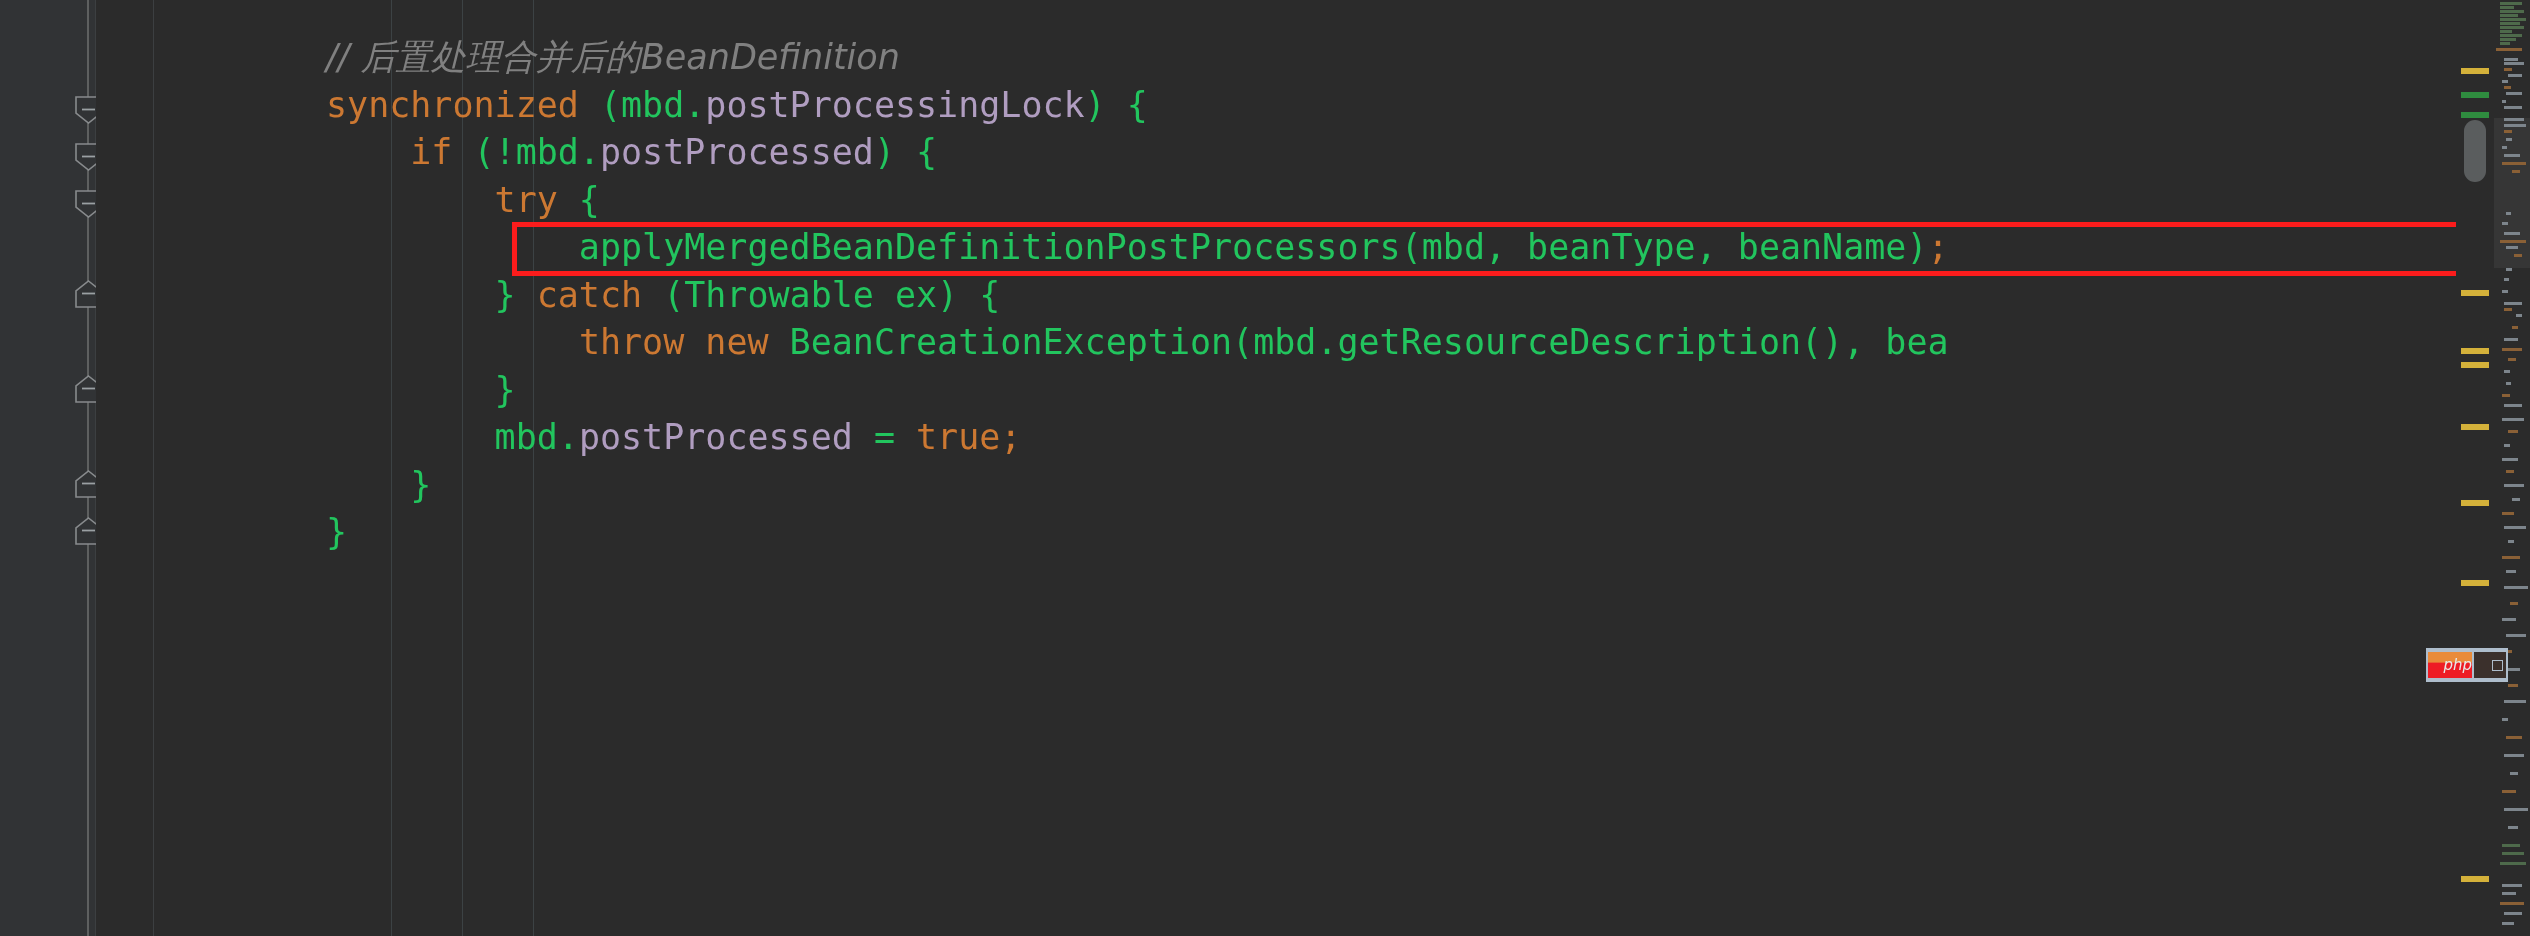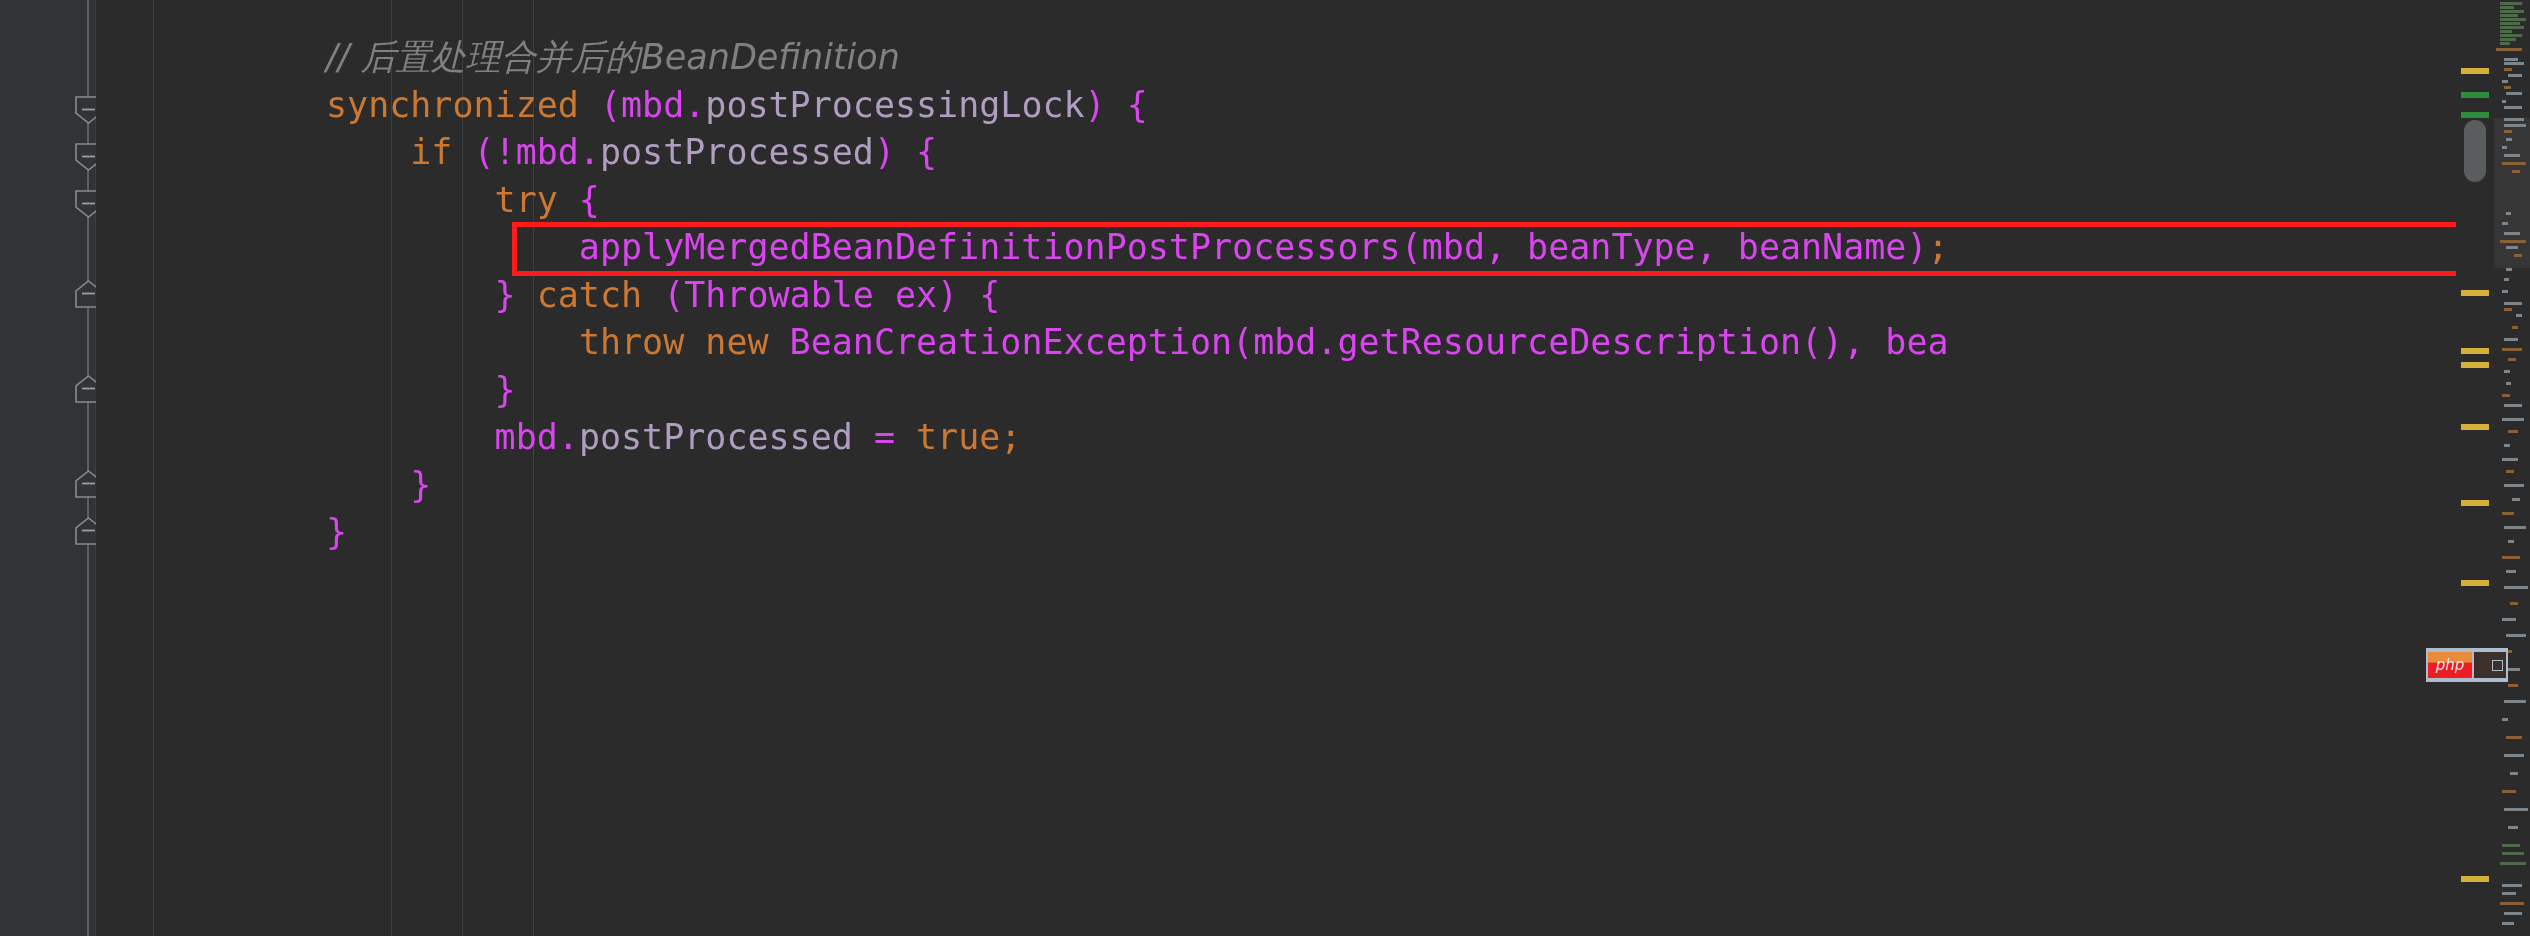--- a/index.html
+++ b/index.html
@@ -56,21 +56,21 @@
     position:absolute; left:0; top:0;
     font-size:35px; line-height:47.5px;
     white-space:pre;
     letter-spacing:0px;
   }
   .line { height:47.5px; white-space:pre; }
 
   
   .t-comment  { color:#808080; font-style:italic; font-family:"DejaVu Sans","Liberation Sans",sans-serif; }
   .t-keyword  { color:#cc7832; }
-  .t-default  { color:#d946ef; }
+  .t-default  { color:#22c55e; }
   .t-field    { color:#b09dc0; }
 
   
   #red-highlight-box {
     position:absolute;
     left:358px; top:222px; width:2142px; height:54px;
     border:5px solid #fc1c1c;
     pointer-events:none;
     z-index:30;
   }
@@ -103,21 +103,21 @@
   #php-badge {
     position:absolute; right:22px; bottom:18px;
     width:82px; height:34px;
     background:#aebdcc;
     display:flex; align-items:center;
     z-index:40;
   }
   #php-badge .php-left {
     width:44px; height:26px; margin-left:2px;
     background:linear-gradient(180deg,#e98b3a 0%,#e98b3a 40%,#ee1c25 41%,#ee1c25 100%);
-    display:flex; align-items:center; justify-content:center;
+    display:flex; align-items:center; justify-content:flex-end;
   }
   #php-badge .php-left span {
     color:#e8e8e8; font-size:15px; font-style:italic;
     font-family:"DejaVu Sans","Liberation Sans",sans-serif;
     line-height:1;
   }
   #php-badge .php-right {
     width:32px; height:26px; margin-left:2px;
     background:#3b302c;
     display:flex; align-items:center; justify-content:flex-end;

